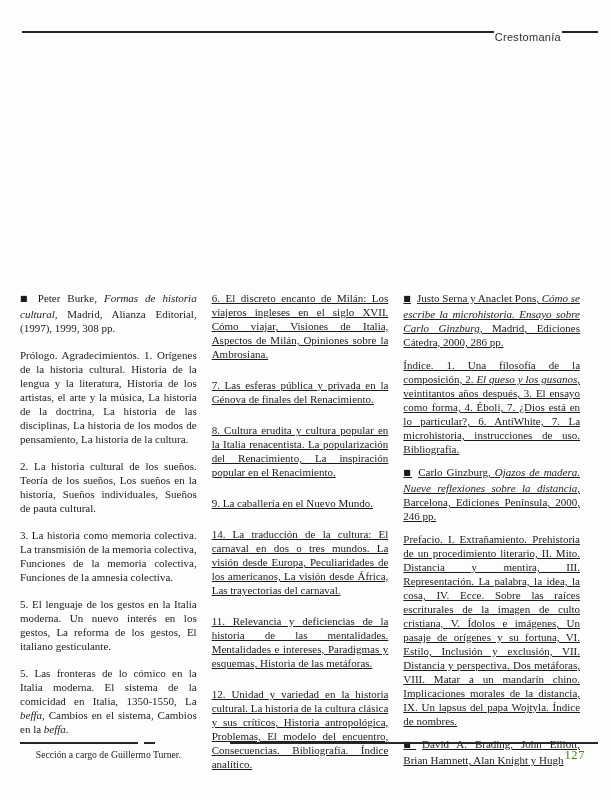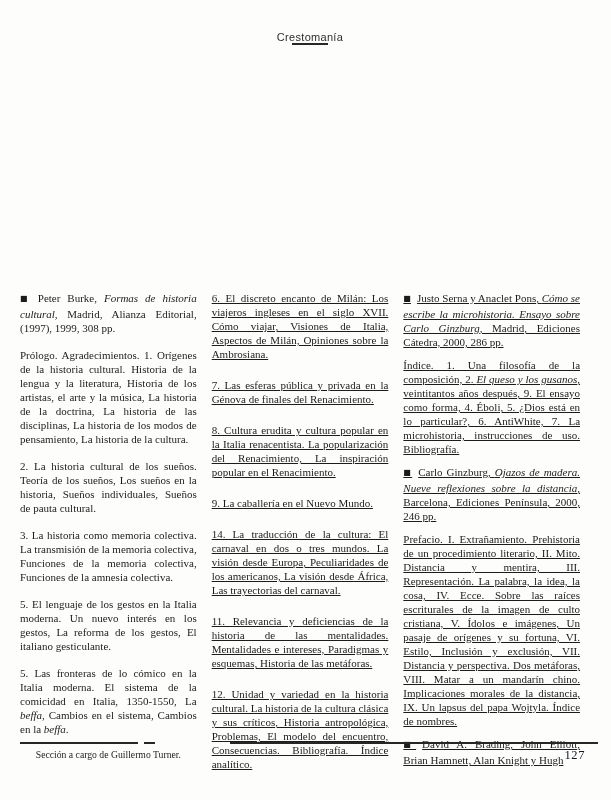--- a/index.html
+++ b/index.html
@@ -16,22 +16,21 @@
   }
 
   
   .headrule {
     position: absolute;
     left: 22px;
     top: 31px;
     width: 576px;
     height: 14px;
     display: flex;
-    align-items: center;
-    flex-direction: column;
+    align-items: flex-start;
   }
   .hline { height: 2px; background: #272727; }
   .hline.main { flex: 1; }
   .hline.tail { width: 36px; }
   .head-title {
     font-family: "Liberation Sans", "DejaVu Sans", sans-serif;
     font-size: 11px;
     color: #2e2e2e;
     letter-spacing: 0.3px;
     padding: 0 1px;
@@ -78,21 +77,21 @@
   .frule { position: absolute; top: 742px; height: 2px; background: #272727; }
   .frule.seg1 { left: 20px;  width: 118px; }
   .frule.seg2 { left: 144px; width: 11px;  }
   .frule.seg3 { left: 230px; width: 368px; }
   .page-num {
     position: absolute;
     right: 26px;
     top: 748px;
     font-size: 12.5px;
     letter-spacing: 0.6px;
-    color: #0f172a;
+    color: #4d7c0f;
   }
 </style>
 </head>
 <body>
 
 <div class="page">
 
   <div class="headrule">
     <span class="hline main"></span>
     <span class="head-title">Crestomanía</span>
@@ -113,21 +112,21 @@
         <p class="para"><span>6. El discreto encanto de Milán: Los viajeros ingleses en el siglo XVII. Cómo viajar, Visiones de Italia, Aspectos de Milán, Opiniones sobre la Ambrosiana.</span></p>
         <p class="para"><span>7. Las esferas pública y privada en la Génova de finales del Renacimiento.</span></p>
         <p class="para"><span>8. Cultura erudita y cultura popular en la Italia renacentista. La popularización del Renacimiento, La inspiración popular en el Renacimiento.</span></p>
         <p class="para"><span>9. La caballería en el Nuevo Mundo.</span></p>
         <p class="para"><span>14. La traducción de la cultura: El carnaval en dos o tres mundos. La visión desde Europa, Peculiaridades de los americanos, La visión desde África, Las trayectorias del carnaval.</span></p>
         <p class="para"><span>11. Relevancia y deficiencias de la historia de las mentalidades. Mentalidades e intereses, Paradigmas y esquemas, Historia de las metáforas.</span></p>
         <p class="para"><span>12. Unidad y variedad en la historia cultural. La historia de la cultura clásica y sus críticos, Historia antropológica, Problemas, El modelo del encuentro, Consecuencias. Bibliografía. Índice analítico.</span></p>
       </div>
     <div class="col c3">
         <p class="entry"><span class="bullet">■</span><span>Justo Serna y Anaclet Pons, </span><span class="it">Cómo se escribe la microhistoria. Ensayo sobre Carlo Ginzburg</span><span>, Madrid, Ediciones Cátedra, 2000, 286 pp.</span></p>
-        <p class="para"><span>Índice. 1. Una filosofía de la composición, 2. </span><span class="it">El queso y los gusanos</span><span>, veintitantos años después, 9. El ensayo como forma, 4. Éboli, 5. ¿Dios está en lo particular?, 6. AntiWhite, 7. La microhistoria, instrucciones de uso. Bibliografía.</span></p>
+        <p class="para"><span>Índice. 1. Una filosofía de la composición, 2. </span><span class="it">El queso y los gusanos</span><span>, veintitantos años después, 3. El ensayo como forma, 4. Éboli, 7. ¿Dios está en lo particular?, 6. AntiWhite, 7. La microhistoria, instrucciones de uso. Bibliografía.</span></p>
         <p class="entry"><span class="bullet">■</span><span>Carlo Ginzburg, </span><span class="it">Ojazos de madera. Nueve reflexiones sobre la distancia</span><span>, Barcelona, Ediciones Península, 2000, 246 pp.</span></p>
         <p class="para"><span>Prefacio. I. Extrañamiento. Prehistoria de un procedimiento literario, II. Mito. Distancia y mentira, III. Representación. La palabra, la idea, la cosa, IV. Ecce. Sobre las raíces escriturales de la imagen de culto cristiana, V. Ídolos e imágenes, Un pasaje de orígenes y su fortuna, VI. Estilo, Inclusión y exclusión, VII. Distancia y perspectiva. Dos metáforas, VIII. Matar a un mandarín chino. Implicaciones morales de la distancia, IX. Un lapsus del papa Wojtyla. Índice de nombres.</span></p>
         <p class="entry"><span class="bullet">■</span><span>David A. Brading, John Elliott, Brian Hamnett, Alan Knight y Hugh</span></p>
       </div>
   </div>
 
   <div class="frule seg1"></div>
   <div class="frule seg2"></div>
   <div class="frule seg3"></div>
   <div class="page-num">127</div>

